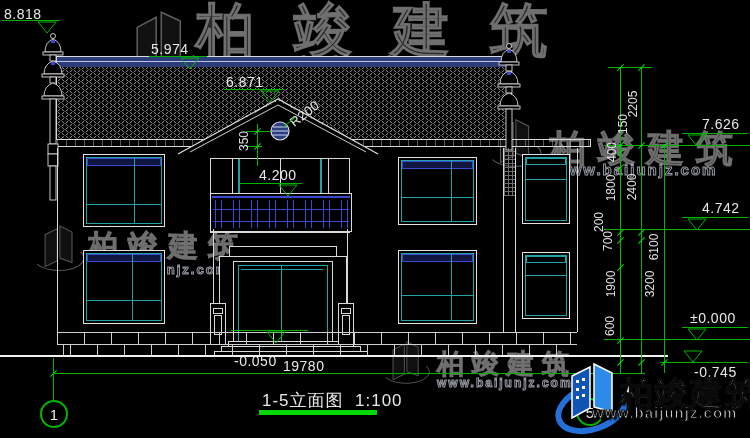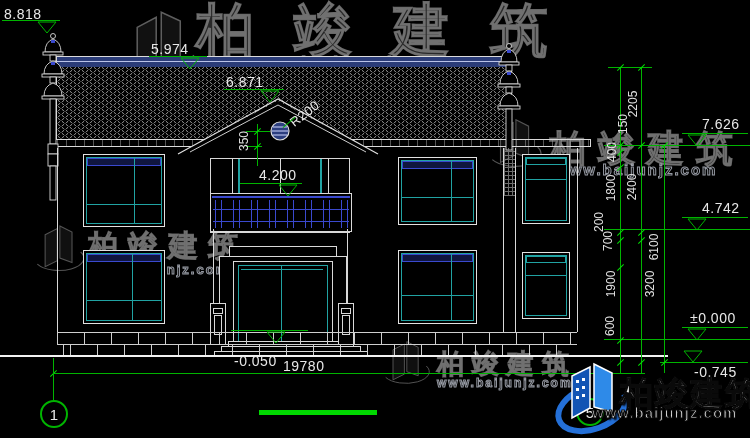--- a/index.html
+++ b/index.html
@@ -351,20 +351,23 @@
   <div class="t note" style="left:283px;top:358px;">19780</div>
 
   <div class="gv note" style="left:53px;top:358px;height:42px;"></div>
   <div class="axc note abs" style="left:40px;top:400px;">
       <span>1</span>
     </div>
   <div class="axc note abs" style="left:576px;top:398px;">
       <span>5</span>
     </div>
 
+  <div class="t note" style="left:262px;top:389px;font-size:17px;letter-spacing:1px;">
+    <span>1-5立面图</span>&nbsp;&nbsp;<span>1:100</span>
+  </div>
   <div class="abs note" style="left:259px;top:410px;width:118px;height:5px;background:#00d800;"></div>
 
   <svg class="abs" style="left:552px;top:362px;z-index:10;" width="80" height="76" viewBox="0 0 80 76">
     <ellipse cx="40" cy="46" rx="35" ry="21" fill="none" stroke="#2470d8" stroke-width="6" stroke-dasharray="132 44" transform="rotate(-20 40 46)"></ellipse>
     <polygon points="20,14 38,5 38,46 20,56" fill="#1254b4" stroke="#fff" stroke-width="1.5"></polygon>
     <polygon points="42,2 60,11 60,50 42,45" fill="#2e8ae8" stroke="#fff" stroke-width="1.5"></polygon>
     <g fill="#fff">
       <rect x="24" y="18" width="3" height="3"></rect>
         <rect x="30" y="16" width="3" height="3"></rect>
       <rect x="24" y="26" width="3" height="3"></rect>

